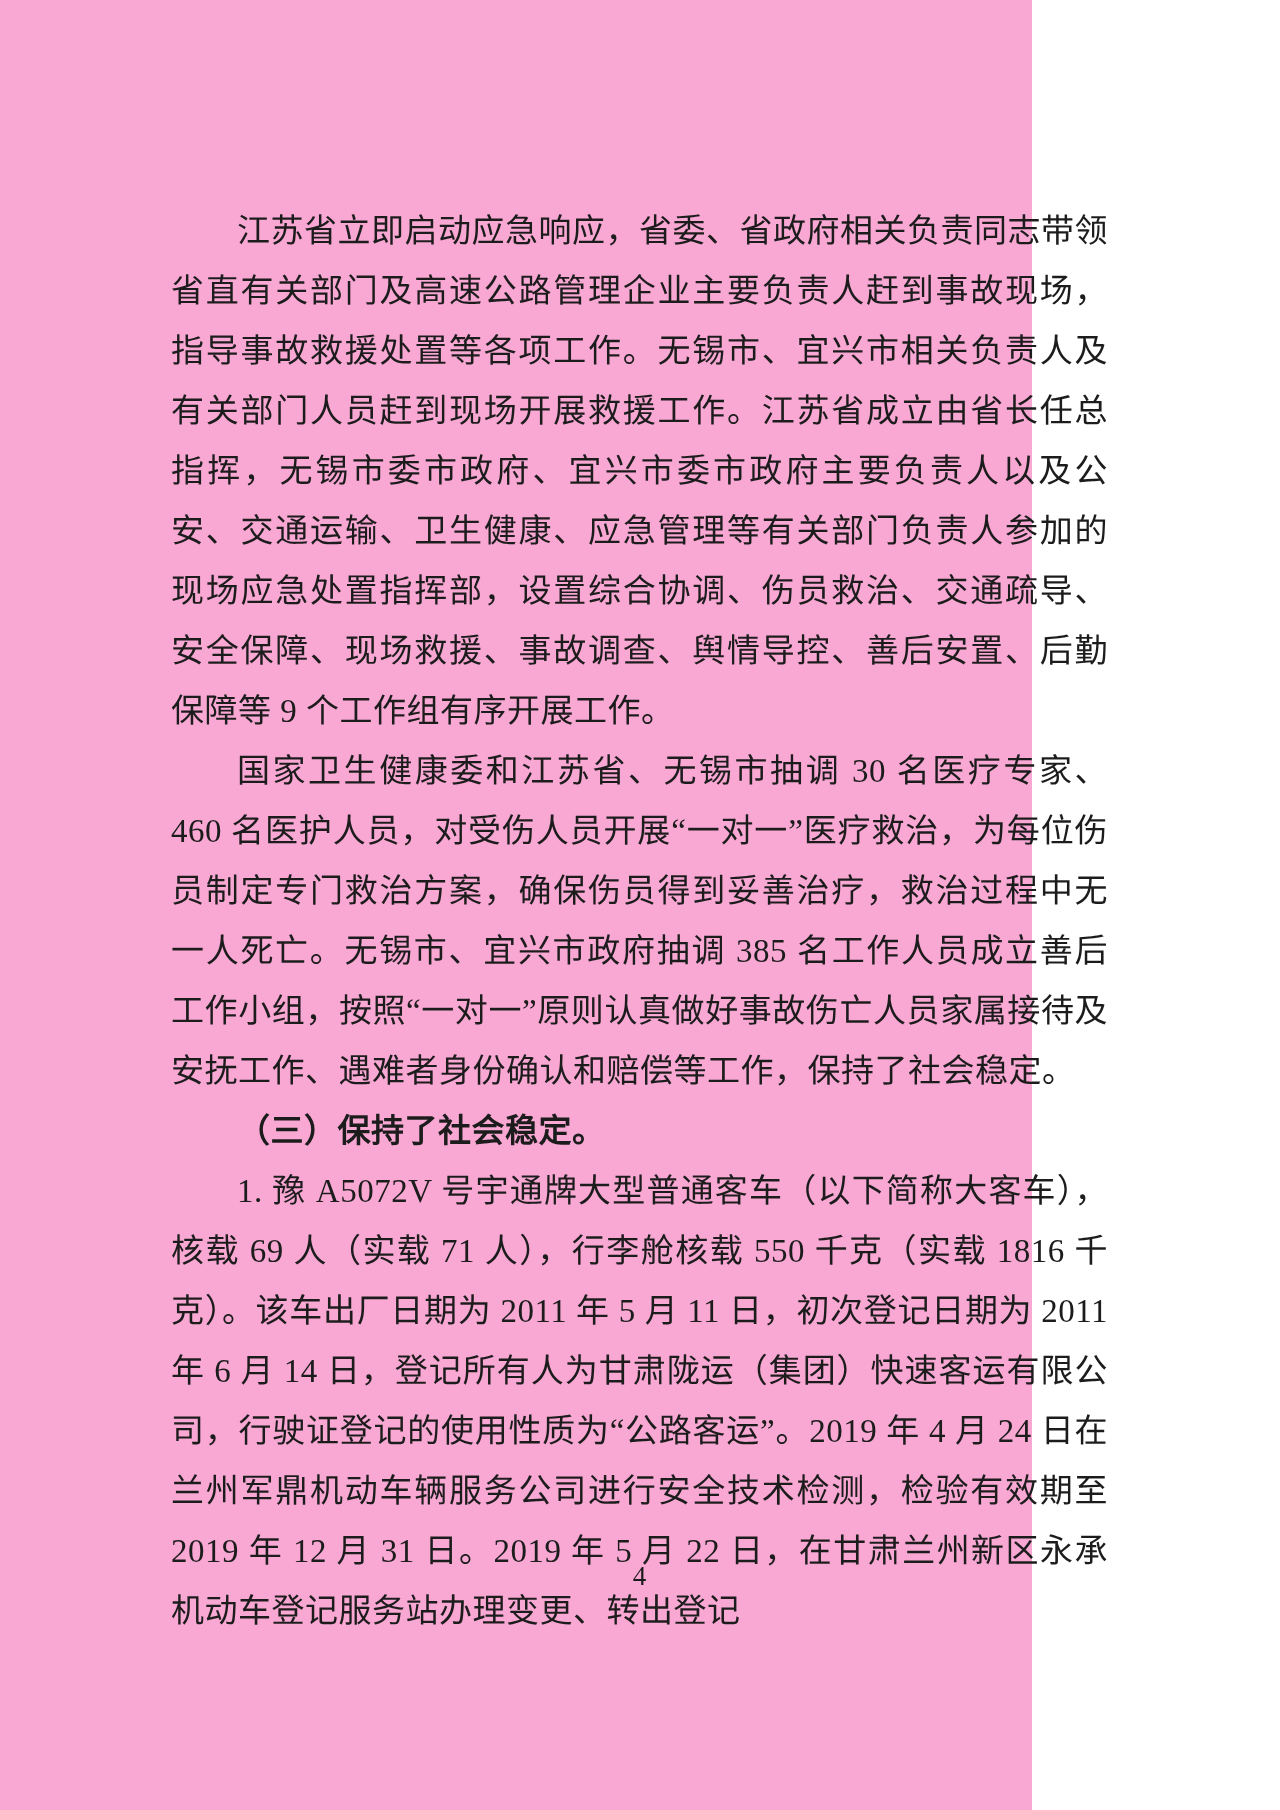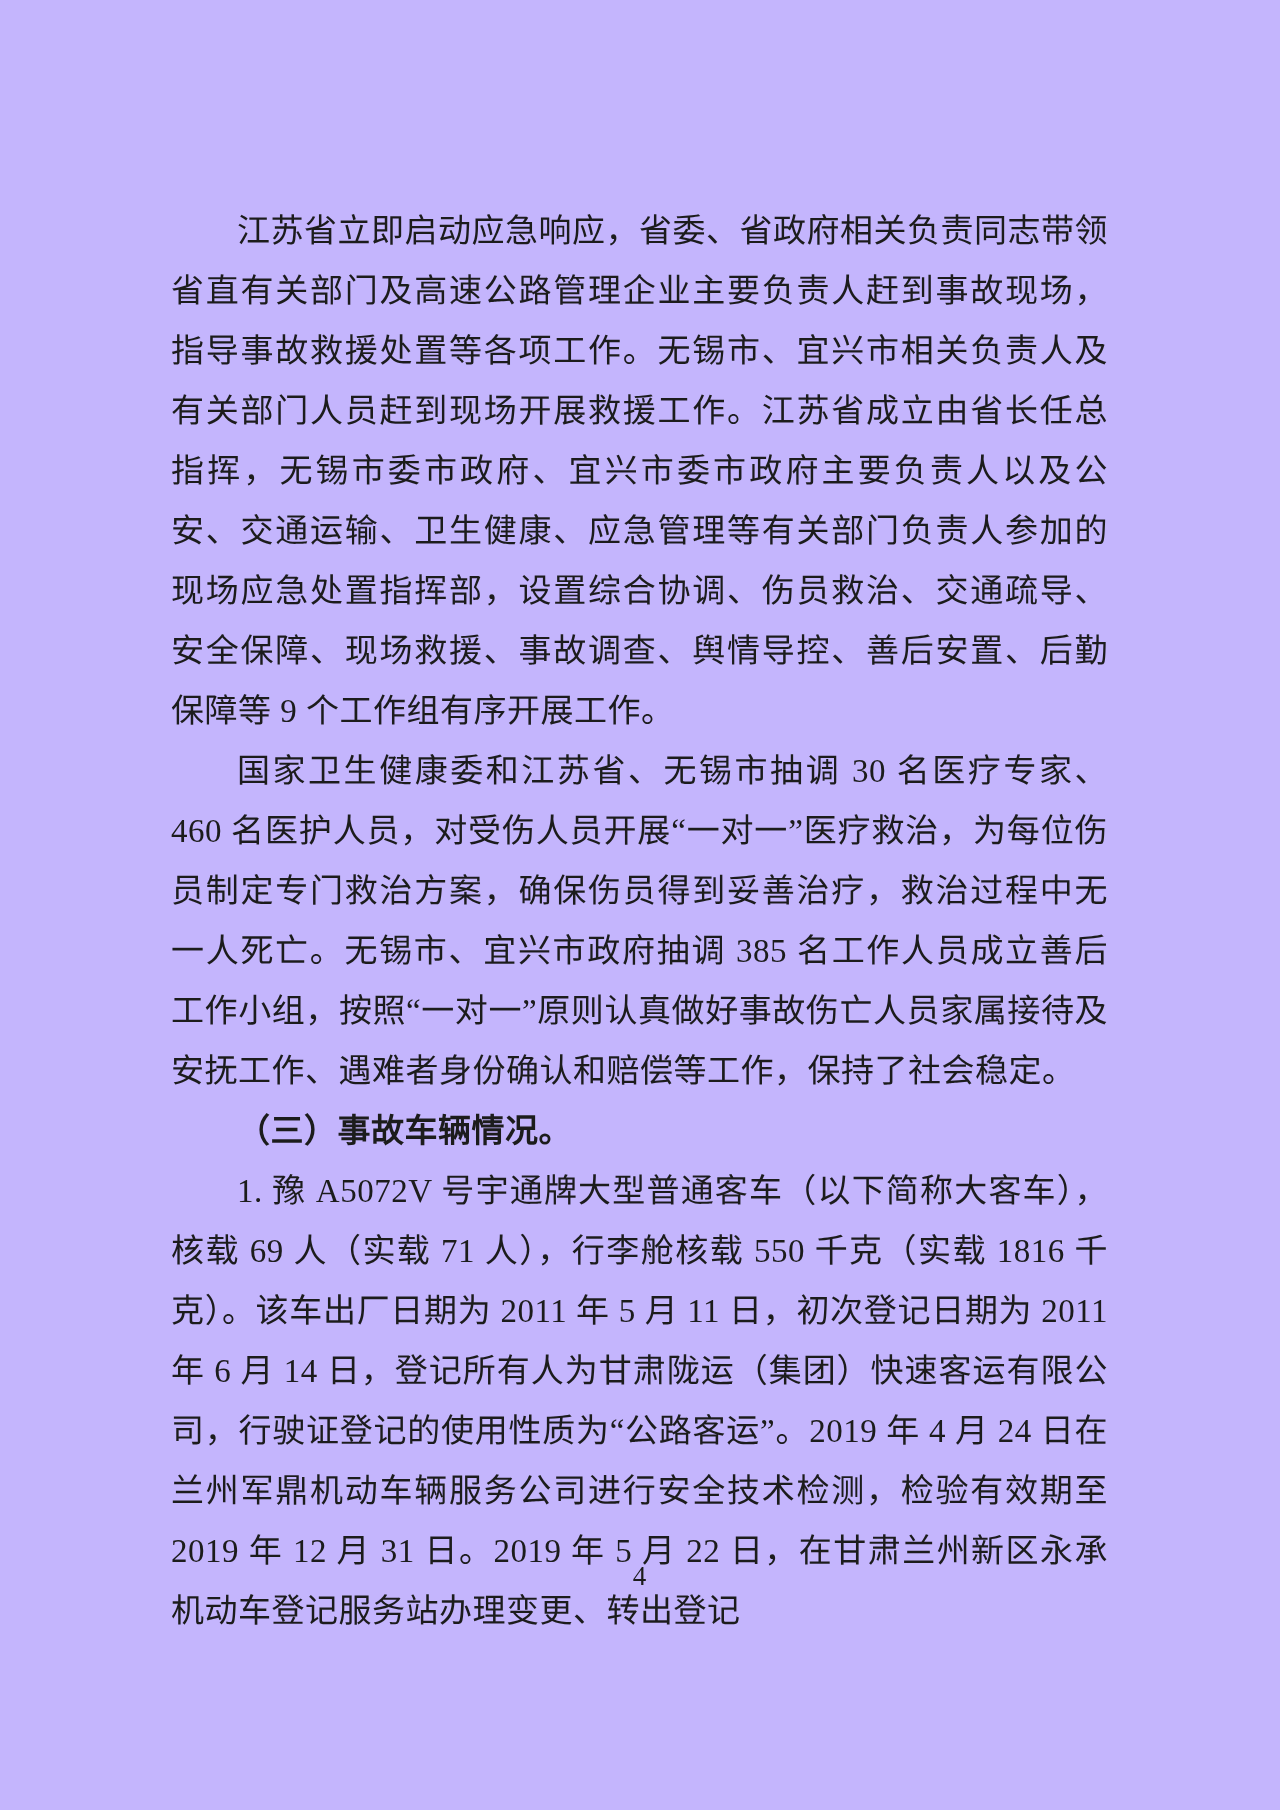--- a/index.html
+++ b/index.html
@@ -10,23 +10,23 @@
   body {
     width: 1280px;
     height: 1810px;
     position: relative;
     overflow: hidden;
     font-family: "Liberation Serif", "DejaVu Serif", serif;
   }
   .page {
     position: absolute;
     left: 0; top: 0;
-    width: 1280px;
+    width: 1032px;
     height: 1810px;
-    background: #c4b5fd;
+    background: #f9a8d4;
   }
   .content {
     position: absolute;
     left: 171px;
     top: 201px;
     width: 937px;
     color: #1c1c1c;
     font-size: 33px;
     line-height: 60px;
     text-align: justify;
@@ -52,18 +52,18 @@
     line-height: 40px;
   }
 </style>
 </head>
 <body>
 
 <div class="page">
   <div class="content">
     <p>江苏省立即启动应急响应，省委、省政府相关负责同志带领省直有关部门及高速公路管理企业主要负责人赶到事故现场，指导事故救援处置等各项工作。无锡市、宜兴市相关负责人及有关部门人员赶到现场开展救援工作。江苏省成立由省长任总指挥，无锡市委市政府、宜兴市委市政府主要负责人以及公安、交通运输、卫生健康、应急管理等有关部门负责人参加的现场应急处置指挥部，设置综合协调、伤员救治、交通疏导、安全保障、现场救援、事故调查、舆情导控、善后安置、后勤保障等 9 个工作组有序开展工作。</p>
     <p>国家卫生健康委和江苏省、无锡市抽调 30 名医疗专家、460 名医护人员，对受伤人员开展“一对一”医疗救治，为每位伤员制定专门救治方案，确保伤员得到妥善治疗，救治过程中无一人死亡。无锡市、宜兴市政府抽调 385 名工作人员成立善后工作小组，按照“一对一”原则认真做好事故伤亡人员家属接待及安抚工作、遇难者身份确认和赔偿等工作，保持了社会稳定。</p>
-    <p class="heading">（三）事故车辆情况。</p>
+    <p class="heading">（三）保持了社会稳定。</p>
     <p>1. 豫 A5072V 号宇通牌大型普通客车（以下简称大客车），核载 69 人（实载 71 人），行李舱核载 550 千克（实载 1816 千克）。该车出厂日期为 2011 年 5 月 11 日，初次登记日期为 2011 年 6 月 14 日，登记所有人为甘肃陇运（集团）快速客运有限公司，行驶证登记的使用性质为“公路客运”。2019 年 4 月 24 日在兰州军鼎机动车辆服务公司进行安全技术检测，检验有效期至 2019 年 12 月 31 日。2019 年 5 月 22 日，在甘肃兰州新区永承机动车登记服务站办理变更、转出登记</p>
   </div>
 
   <div class="footer">4</div>
 </div>
 
 </body></html>

